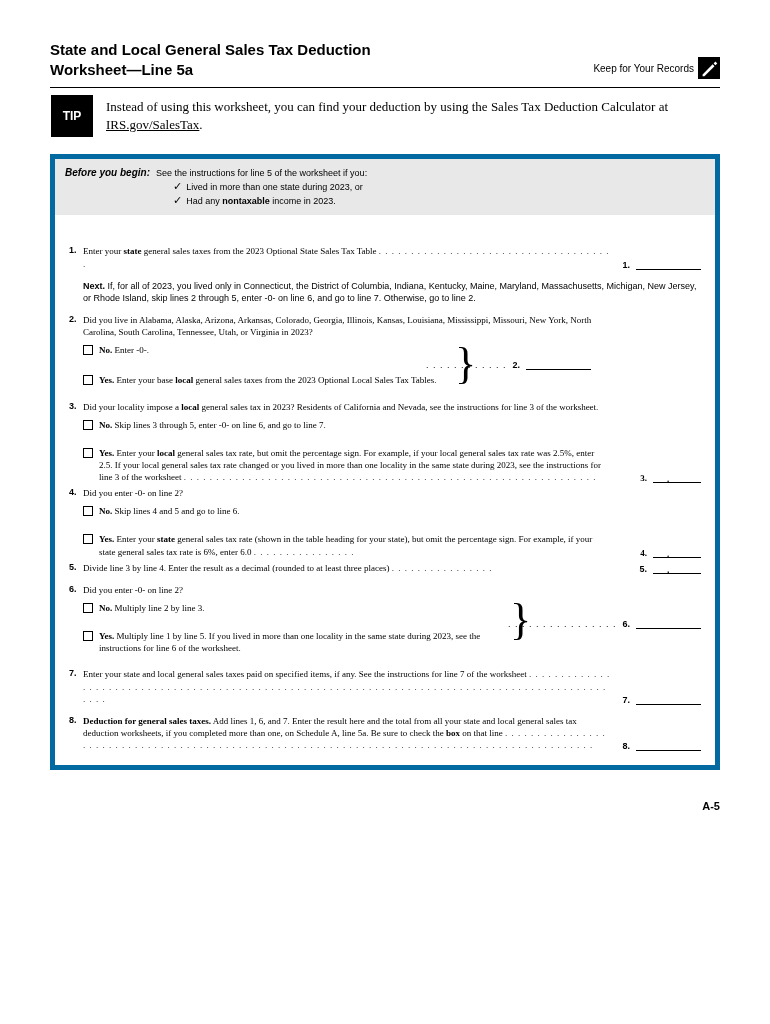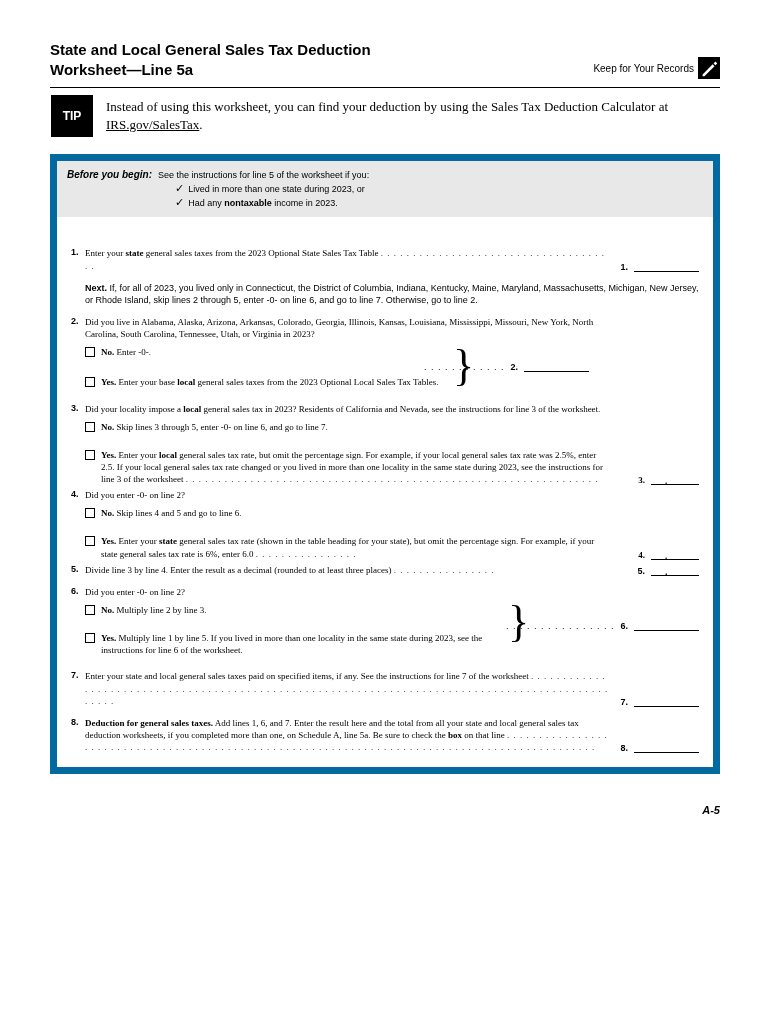--- a/index.html
+++ b/index.html
@@ -15,21 +15,21 @@
   .divider { border-top: 1px solid #000; margin: 4px 0 10px 0; }
 
   
   .tip-row { display: flex; align-items: flex-start; gap: 16px; margin-bottom: 20px; padding: 0 4px; }
   .tip-icon { width: 36px; height: 36px; background: #000000; color: #fff; display: flex; align-items: center; justify-content: center; font-weight: bold; font-size: 12px; border-radius: 50%; flex-shrink: 0; position: relative; }
   .tip-icon::before { content: ''; position: absolute; top: -3px; left: -3px; right: -3px; bottom: -3px; background: #000; z-index: -1; }
   .tip-text { font-size: 13px; font-family: Georgia, serif; line-height: 1.4; }
   .tip-link { text-decoration: underline; }
 
   
-  .worksheet { border: 7px solid #0369a1; padding: 12px 14px 14px 14px; }
+  .worksheet { border: 5px solid #0369a1; padding: 12px 14px 14px 14px; }
   .before-begin { background: #e8e8e8; padding: 8px 10px; margin: -12px -14px 30px -14px; }
   .before-row { display: flex; gap: 6px; align-items: baseline; }
   .before-label { font-style: italic; font-weight: bold; font-size: 10px; }
   .check-list { margin-left: 108px; margin-top: 2px; }
   .check-item { display: flex; align-items: baseline; gap: 4px; margin-top: 1px; }
   .checkmark { font-family: serif; font-size: 11px; }
 
   
   .line-item { display: flex; margin-bottom: 10px; position: relative; }
   .line-num { font-weight: bold; width: 14px; flex-shrink: 0; }
@@ -47,21 +47,21 @@
   .answer-area { position: absolute; right: 0; display: flex; align-items: flex-end; gap: 6px; }
   .ans-num { font-weight: bold; }
   .blank { border-bottom: 1px solid #000; width: 65px; height: 11px; display: inline-block; }
   .blank-dot { border-bottom: 1px solid #000; width: 48px; height: 11px; display: inline-block; position: relative; }
   .blank-dot::after { content: '.'; position: absolute; left: 14px; bottom: -2px; font-weight: bold; }
 
   
   .brace-group { position: relative; }
   .brace { position: absolute; font-size: 44px; font-family: serif; line-height: 1; }
 
-  .footer { text-align: right; font-weight: bold; font-size: 11px; margin-top: 30px; font-style: italic; }
+  .footer { text-align: right; font-weight: bold; font-size: 11px; margin-top: 30px; }
   b { font-weight: bold; }
 </style>
 </head>
 <body>
 
 <div class="page">
 
   <div class="header-row">
     <div>
       <div class="title">State and Local General Sales Tax Deduction</div>

